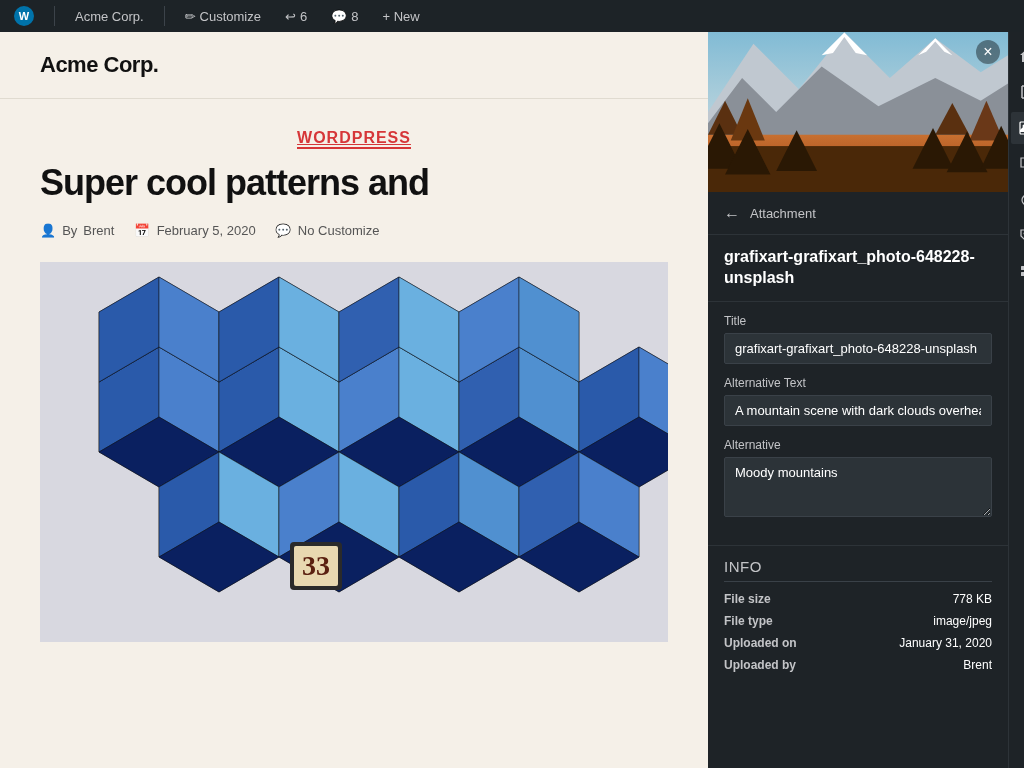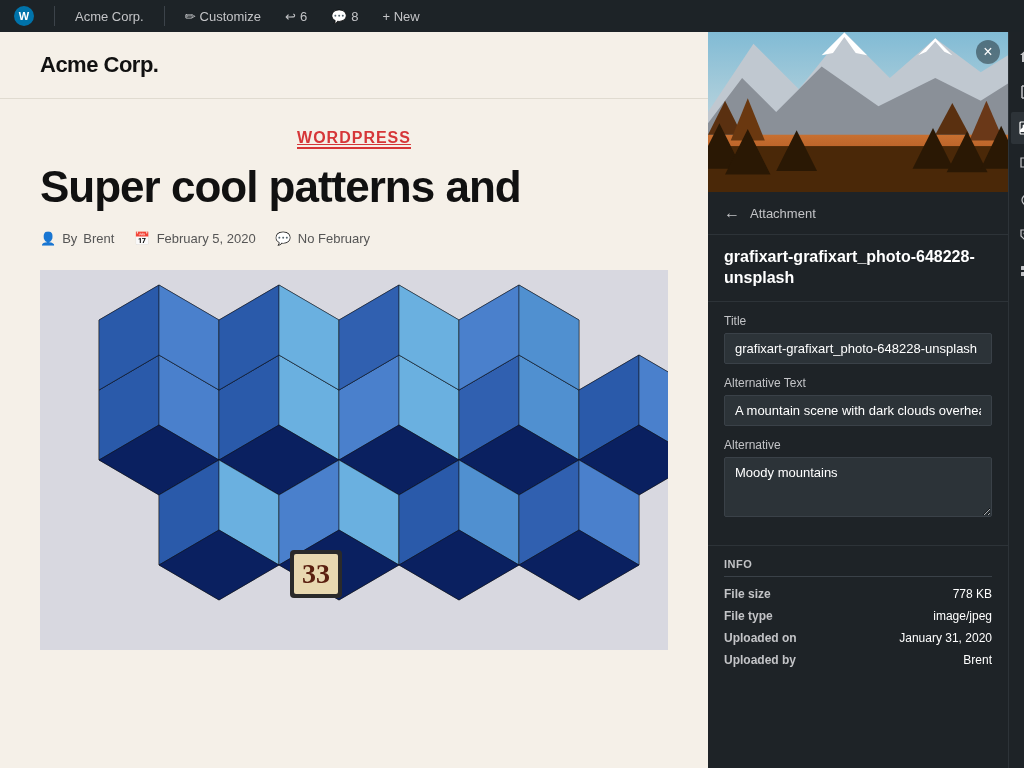--- a/index.html
+++ b/index.html
@@ -76,21 +76,21 @@
       color: #d63638;
       font-size: 16px;
       font-weight: 700;
       text-transform: uppercase;
       letter-spacing: 1px;
       text-decoration: underline;
       border-bottom: 2px solid #d63638;
       padding-bottom: 1px;
     }
     .post-title {
-      font-size: 44px;
+      font-size: 36px;
       font-weight: 900;
       color: #111;
       line-height: 1.1;
       margin-bottom: 20px;
       letter-spacing: -1px;
       white-space: nowrap;
       overflow: hidden;
     }
     .post-meta {
       display: flex;
@@ -266,22 +266,22 @@
       outline: none;
       font-family: inherit;
     }
 
     
     .info-section {
       padding: 12px 16px;
       border-top: 1px solid #2d3338;
     }
     .info-section-label {
-      font-size: 11px;
-      font-weight: 700;
+      font-size: 15px;
+      font-weight: 400;
       color: #c3c4c7;
       letter-spacing: 0.5px;
       text-transform: uppercase;
       margin-bottom: 10px;
       padding-bottom: 6px;
       border-bottom: 1px solid #3a4148;
     }
     .info-row {
       display: flex;
       justify-content: space-between;
@@ -373,21 +373,21 @@
           <span class="post-meta-icon">👤</span>
           <span>By</span>
           <span style="cursor:pointer;">Brent</span>
         </div>
         <div class="post-meta-item">
           <span class="post-meta-icon">📅</span>
           <span>February 5, 2020</span>
         </div>
         <div class="post-meta-item">
           <span class="post-meta-icon">💬</span>
-          <span style="cursor:pointer;">No February</span>
+          <span style="cursor:pointer;">No Customize</span>
         </div>
       </div>
 
       <div class="post-image">
         <svg class="geo-pattern" viewBox="0 0 710 380" preserveAspectRatio="xMidYMid slice">
 
           <rect width="710" height="380" fill="#f0f0f0"></rect>
 
           <rect width="710" height="380" fill="#d8d8e0"></rect>
 

